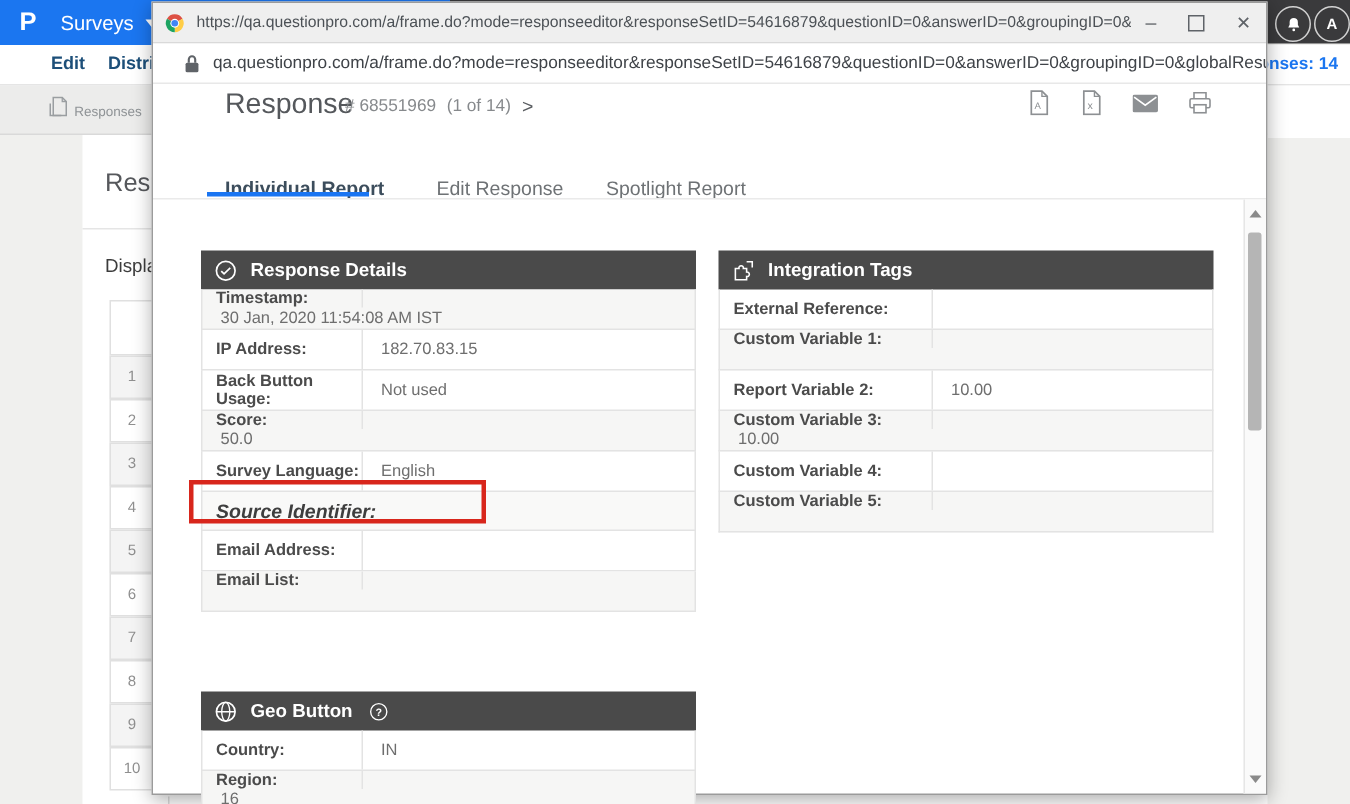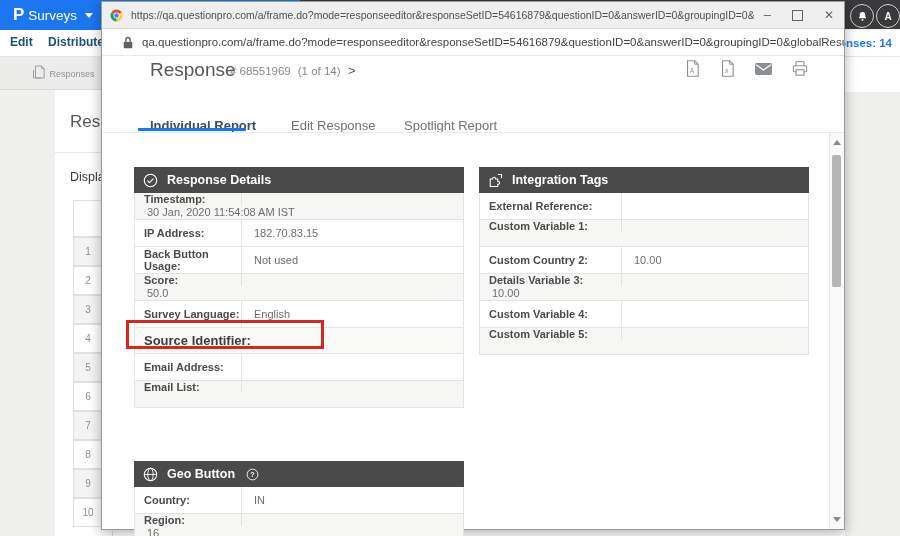--- a/index.html
+++ b/index.html
@@ -6,28 +6,28 @@
   body{width:900px;height:536px;position:relative;overflow:hidden;
        font-family:"Liberation Sans",sans-serif;background:#f0f0ee;
        -webkit-font-smoothing:antialiased;}
   .abs{position:absolute;box-sizing:border-box;}
 
   
   .bg-topbar{left:0;top:0;width:900px;height:29px;background:#3a3a3c;}
   .bg-topbar-blue{left:0;top:0;width:300px;height:30px;background:#1b76f0;
                   display:flex;align-items:center;color:#fff;}
   .qp-logo{margin-left:13px;font-size:17px;font-weight:700;color:#fff;}
-  .product-name{margin-left:4px;font-size:13.5px;}
+  .product-name{margin-left:16px;font-size:13.5px;}
   .caret-down{width:0;height:0;border-left:4px solid transparent;border-right:4px solid transparent;
               border-top:5px solid #fff;margin-left:8px;}
   .circle-btn{width:22px;height:22px;border:1.5px solid #d2d2d2;border-radius:50%;
               display:flex;align-items:center;justify-content:center;color:#fff;
               font-size:10px;font-weight:700;}
   .bg-menubar{left:0;top:30px;width:900px;height:27px;background:#fff;border-bottom:1px solid #e5e5e5;}
-  .menu-item{top:5px;font-size:12px;font-weight:600;color:#1d4f79;}
+  .menu-item{top:5px;font-size:12px;font-weight:600;color:#1d4f79;margin-left:24px;}
   .responses-count{top:7px;right:8px;font-size:11.5px;font-weight:600;color:#1b76f0;}
   .bg-tabstrip{left:0;top:57px;width:900px;height:33px;background:#ececeb;border-bottom:1px solid #d9d9d9;}
   .bg-tab{left:25px;top:0;width:76px;height:33px;display:flex;flex-direction:row;
           align-items:center;justify-content:center;gap:1px;}
   .bg-tab-label{font-size:9px;color:#8f9396;}
   .right-white-patch{left:845px;top:57px;width:55px;height:35px;background:#fff;}
   .bg-card{left:55px;top:90px;width:790px;height:446px;background:#fff;}
   .bg-card-title{left:15px;top:22px;font-size:17px;color:#56585c;}
   .bg-card-divider{left:0;top:62px;width:790px;height:1px;background:#e5e5e5;}
   .bg-display{left:15px;top:80px;font-size:12.5px;color:#3c3c3c;}
@@ -66,21 +66,21 @@
   .panel{width:330px;background:#fff;}
   .panel-header{height:26px;background:#4a4a4a;color:#fff;display:flex;align-items:center;
                 gap:9px;padding-left:9px;font-size:12.5px;font-weight:700;}
   .prow{display:flex;height:26px;border:1px solid #e3e3e3;border-top:none;}
   .prow.stripe{background:#f6f6f5;flex-direction:column;}
   .plabel{width:97px;border-right:1px solid #e3e3e3;font-weight:700;font-size:11px;color:#4b4b4b;
           padding-left:9px;display:flex;align-items:center;flex-shrink:0;}
   .panel-right .plabel{width:132px;}
   .pvalue{flex:1;font-size:11px;color:#6e6e6e;padding-left:12px;display:flex;align-items:center;}
   .section-row{height:25px;border:1px solid #e3e3e3;border-top:none;display:flex;align-items:center;
-               padding-left:9px;font-weight:700;font-size:13px;color:#3e3e3e;background:#f9f9f8;}
+               padding-left:9px;font-weight:700;font-size:13px;color:#3e3e3e;background:#f9f9f8;font-style:italic;}
   .red-box{left:24px;top:318px;width:198px;height:29px;border:3px solid #d8261c;z-index:5;pointer-events:none;}
 
   .scrollbar{top:131px;right:0;width:15px;bottom:0;background:#fafafa;border-left:1px solid #e6e6e6;}
   .sb-up{left:3px;top:7px;width:0;height:0;border-left:4px solid transparent;
          border-right:4px solid transparent;border-bottom:5px solid #8a8a8a;}
   .sb-down{left:3px;bottom:7px;width:0;height:0;border-left:4px solid transparent;
            border-right:4px solid transparent;border-top:5px solid #8a8a8a;}
   .sb-thumb{left:2px;top:22px;width:9px;height:132px;background:#b5b5b5;border-radius:2px;}
 </style>
 </head>
@@ -316,25 +316,25 @@
     </div>
     <div class="prow">
       <div class="plabel">External Reference:</div>
       <div class="pvalue"></div>
     </div>
     <div class="prow stripe">
       <div class="plabel">Custom Variable 1:</div>
       <div class="pvalue"></div>
     </div>
     <div class="prow">
-      <div class="plabel">Custom Country 2:</div>
+      <div class="plabel">Report Variable 2:</div>
       <div class="pvalue">10.00</div>
     </div>
     <div class="prow stripe">
-      <div class="plabel">Details Variable 3:</div>
+      <div class="plabel">Custom Variable 3:</div>
       <div class="pvalue">10.00</div>
     </div>
     <div class="prow">
       <div class="plabel">Custom Variable 4:</div>
       <div class="pvalue"></div>
     </div>
     <div class="prow stripe">
       <div class="plabel">Custom Variable 5:</div>
       <div class="pvalue"></div>
     </div>

